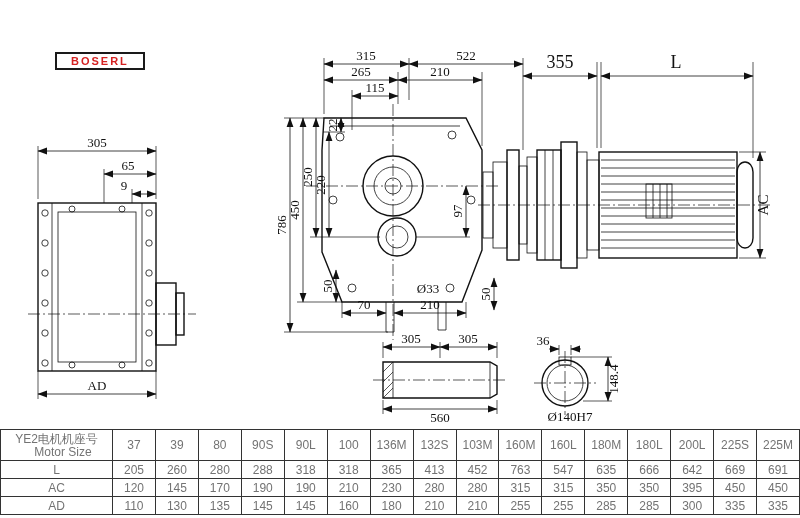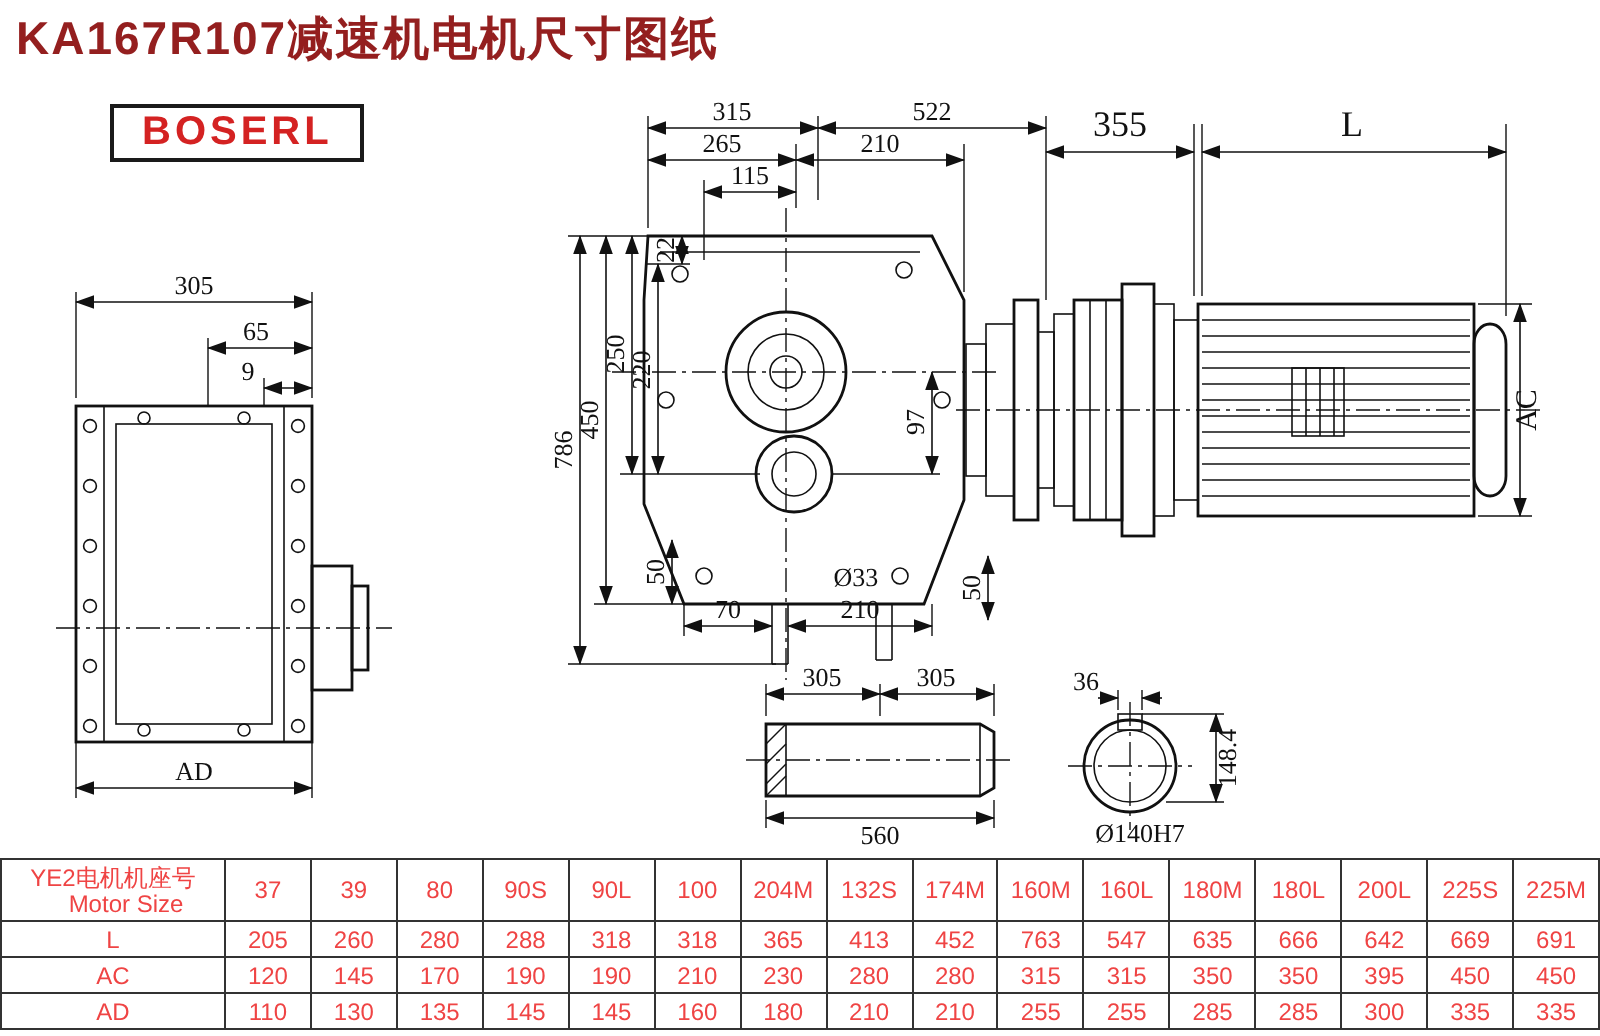--- a/index.html
+++ b/index.html
@@ -1,49 +1,48 @@
 <!DOCTYPE html>
 <html><head>
 <meta charset="utf-8">
 <style>
   html,body{margin:0;padding:0;background:#fff;}
   .page{position:relative;width:800px;height:518px;background:#fff;overflow:hidden;
         font-family:"Liberation Sans",sans-serif;}
   .title{position:absolute;top:4px;left:8px;font-size:23px;font-weight:bold;color:#941f1f;
          letter-spacing:1px;white-space:nowrap;}
   .logo{position:absolute;top:52px;left:55px;border:2px solid #1a1a1a;padding:1px 14px;
-        color:#d42222;font-weight:bold;font-size:20px;letter-spacing:2px;background:#fff;}
+        color:#d42222;font-weight:bold;font-size:11px;letter-spacing:2px;background:#fff;}
   svg{position:absolute;top:0;left:0;}
   
   .o{stroke:#111;stroke-width:1.4;fill:none;}
   .t{stroke:#111;stroke-width:.8;fill:none;}
   .ext{stroke:#111;stroke-width:.7;fill:none;}
   .dm{stroke:#111;stroke-width:.8;fill:none;}
   .cl{stroke:#111;stroke-width:.7;fill:none;stroke-dasharray:12 3 2 3;}
   .hatch{stroke:#111;stroke-width:.7;fill:none;}
   text.dim{font:13px "Liberation Serif",serif;fill:#111;}
   text.dimlg{font:18px "Liberation Serif",serif;fill:#111;}
   text.dimmd{font:15px "Liberation Serif",serif;fill:#111;}
   
   table.dims{position:absolute;top:429px;left:0;width:800px;border-collapse:collapse;
-             table-layout:fixed;font-size:12px;color:#ef4444;background:#fff;}
+             table-layout:fixed;font-size:12px;color:#737373;background:#fff;}
   table.dims th,table.dims td{border:1px solid #333;text-align:center;vertical-align:middle;
              font-weight:normal;padding:0;overflow:hidden;}
   tr.hdr th{height:30px;}
   tr.datarow td{height:17px;}
   col.c0{width:112px;}
   .cn{display:block;line-height:14px;}
   .en{display:block;line-height:13px;margin-left:13px;}
 </style>
 </head>
 <body>
 
 <div class="page">
 
-  <div class="title">KA167R107减速机电机尺寸图纸</div>
   <div class="logo">BOSERL</div>
 
   <svg width="800" height="430">
     <defs>
       <marker id="arr" viewBox="0 0 10 10" refX="9" refY="5" markerWidth="10" markerHeight="10" orient="auto-start-reverse" markerUnits="userSpaceOnUse">
         <path d="M0,1.6 L9.5,5 L0,8.4 z" fill="#111"></path>
       </marker>
     </defs>
 
     <g>
@@ -275,23 +274,23 @@
         <th>
           <span class="cn">YE2电机机座号</span>
           <span class="en">Motor Size</span>
         </th>
         <th>37</th>
         <th>39</th>
         <th>80</th>
         <th>90S</th>
         <th>90L</th>
         <th>100</th>
-        <th>204M</th>
+        <th>136M</th>
         <th>132S</th>
-        <th>174M</th>
+        <th>103M</th>
         <th>160M</th>
         <th>160L</th>
         <th>180M</th>
         <th>180L</th>
         <th>200L</th>
         <th>225S</th>
         <th>225M</th>
       </tr>
       <tr class="datarow">
         <td>L</td>

